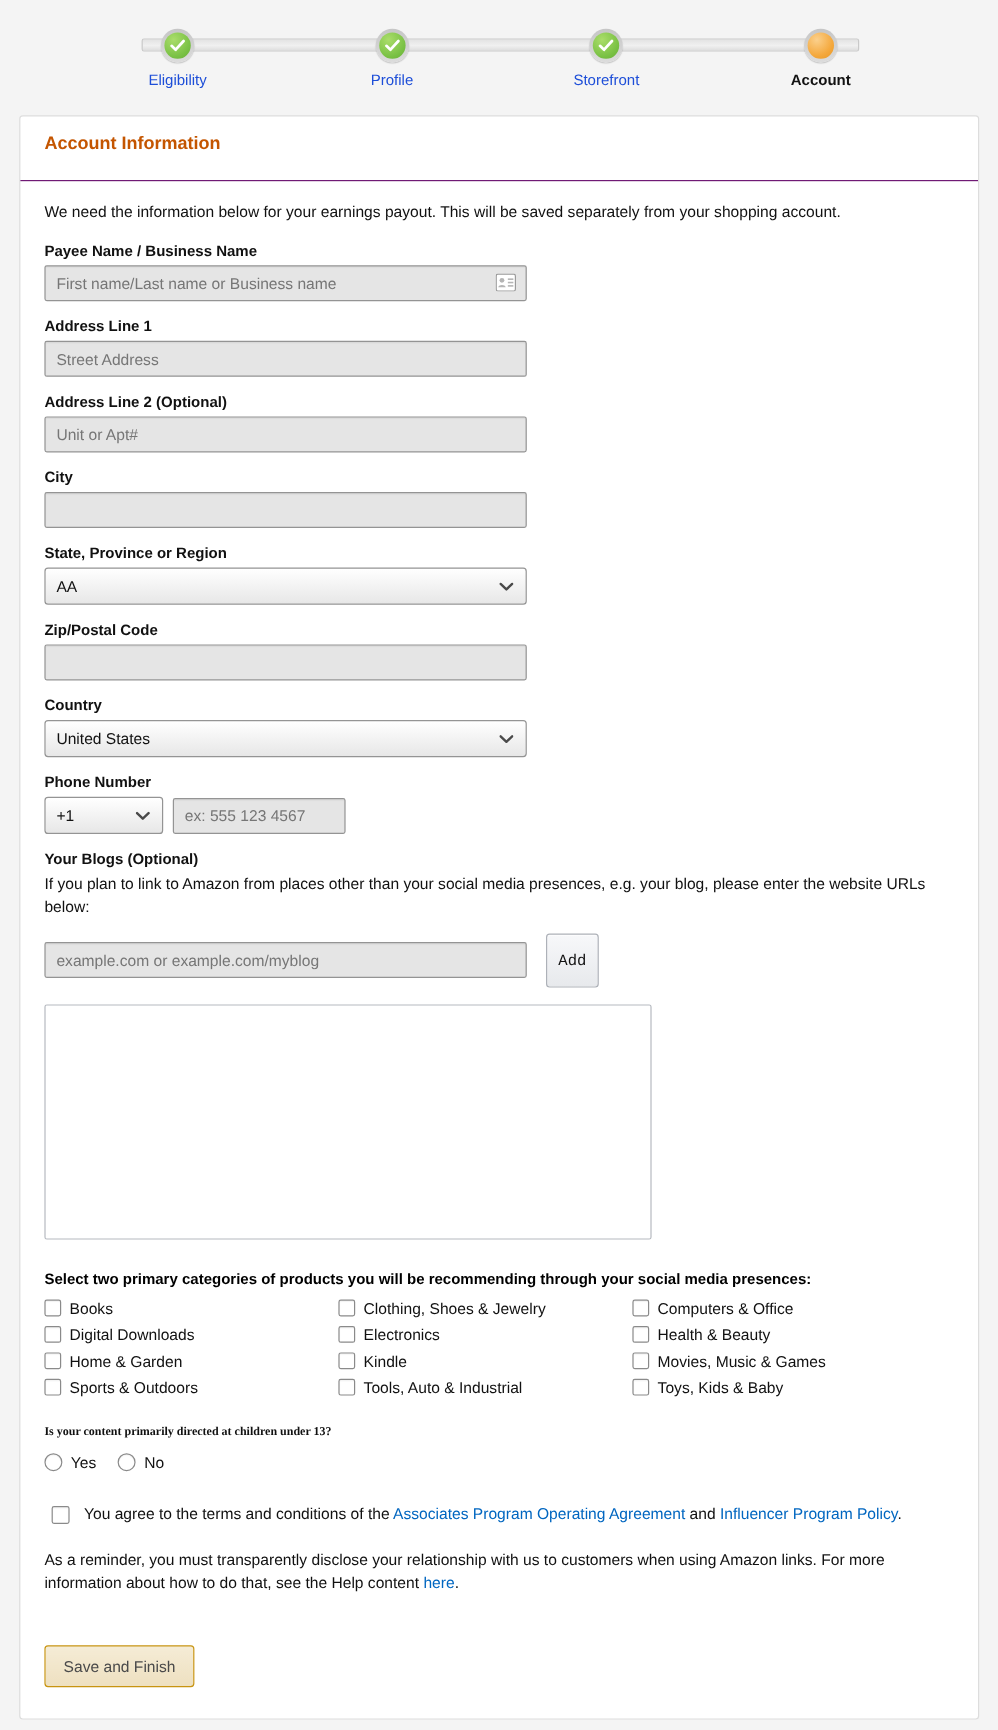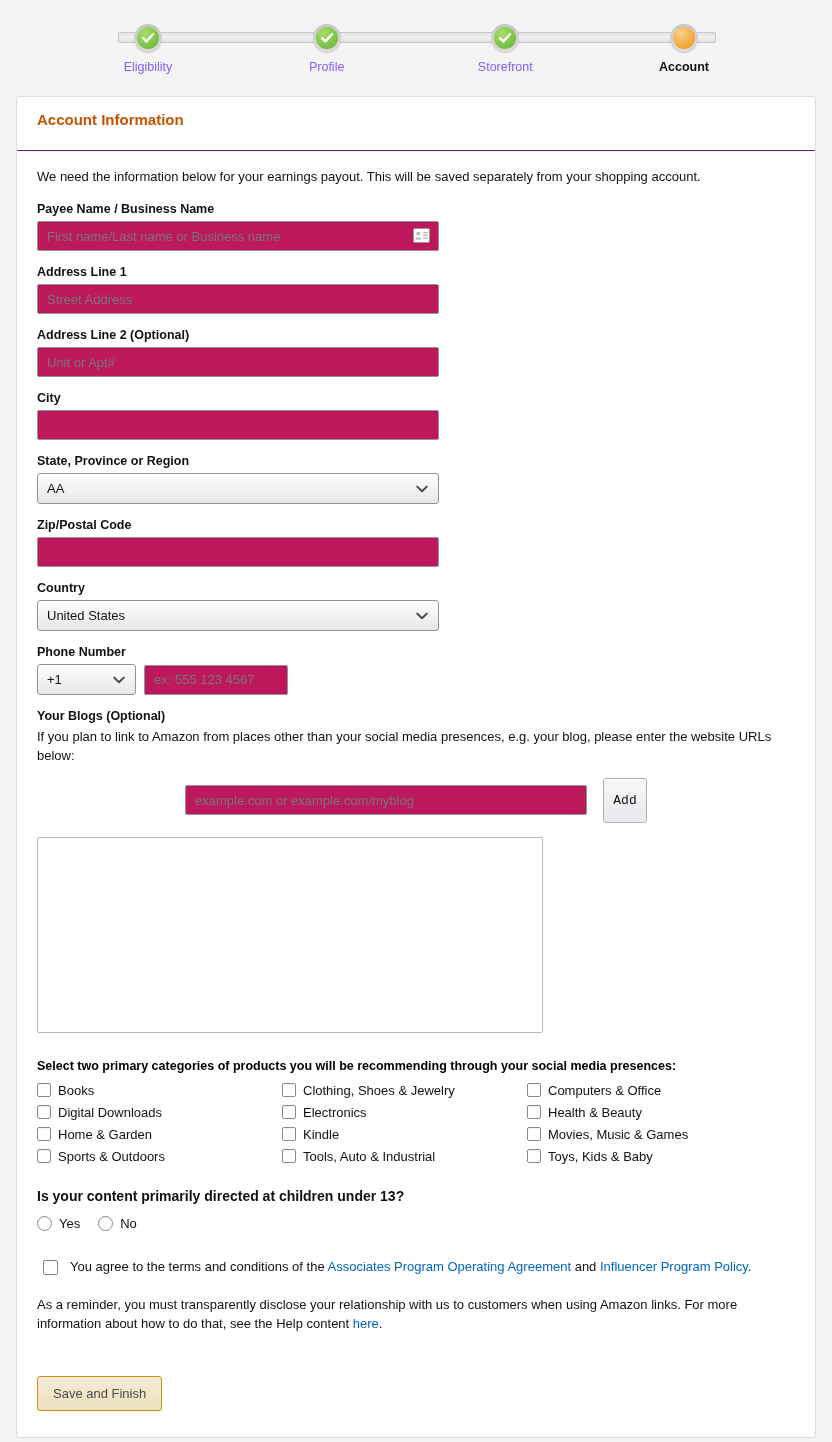--- a/index.html
+++ b/index.html
@@ -69,21 +69,21 @@
   .check {
     position: absolute;
     left: 0; right: 0; top: 0; bottom: 0;
     margin: auto;
     width: 14px;
     height: 14px;
   }
   .step-label {
     margin-top: 8px;
     font-size: 12.5px;
-    color: #8b5cf6;
+    color: #1d4ed8;
   }
   .step-label.active {
     font-weight: bold;
     color: #111111;
   }
 
   
   .card {
     margin: 0 16px 0 16px;
     background: #ffffff;
@@ -114,21 +114,21 @@
     font-weight: bold;
     font-size: 12.5px;
     margin-bottom: 5px;
     color: #111111;
   }
   .input {
     width: 402px;
     height: 30px;
     border: 1px solid #949494;
     border-radius: 2px;
-    background: #be185d;
+    background: #e5e5e5;
     font-family: "Liberation Sans", sans-serif;
     font-size: 13px;
     color: #111111;
     padding: 0 9px;
     outline: none;
     box-shadow: inset 0 1px 1px rgba(0,0,0,0.06);
   }
   .input::placeholder { color: #767676; opacity: 1; }
   .input-with-icon { position: relative; width: 402px; }
   .contact-icon {
@@ -163,21 +163,21 @@
   .select.small { width: 99px; }
   .input.phone { width: 144px; }
 
   .help-text {
     font-size: 13px;
     color: #111111;
     line-height: 1.45;
     margin-bottom: 12px;
     max-width: 760px;
   }
-  .blog-row { display: flex; align-items: center; gap: 16px; justify-content: center; }
+  .blog-row { display: flex; align-items: center; gap: 16px; }
   .input.blog { width: 402px; }
   .btn-add {
     width: 44px;
     height: 45px;
     border: 1px solid #adb1b8;
     border-radius: 3px;
     background: linear-gradient(to bottom, #f7f8fa, #e7e9ec);
     font-family: Liberation Mono, monospace;
     font-size: 13px;
     color: #111111;
@@ -217,22 +217,23 @@
     width: 14px;
     height: 14px;
     border: 1px solid #8a8a8a;
     border-radius: 2px;
     background: #ffffff;
     flex: 0 0 auto;
     box-shadow: inset 0 1px 1px rgba(0,0,0,0.05);
   }
   .radio-q {
     font-weight: bold;
-    font-size: 14px;
+    font-size: 10px;
     margin: 24px 0 12px 0;
+    font-family: Liberation Serif, serif;
   }
   .radio-row { display: flex; align-items: flex-end; gap: 18px; }
   .rb-item {
     display: flex;
     align-items: center;
     gap: 7px;
     font-size: 13px;
     cursor: pointer;
   }
   .rbox {

